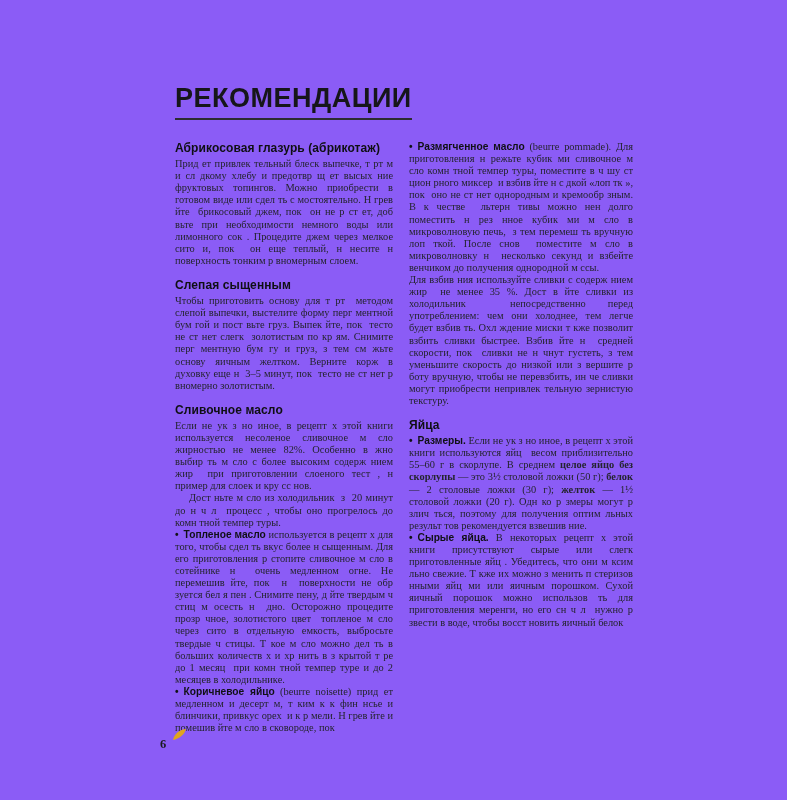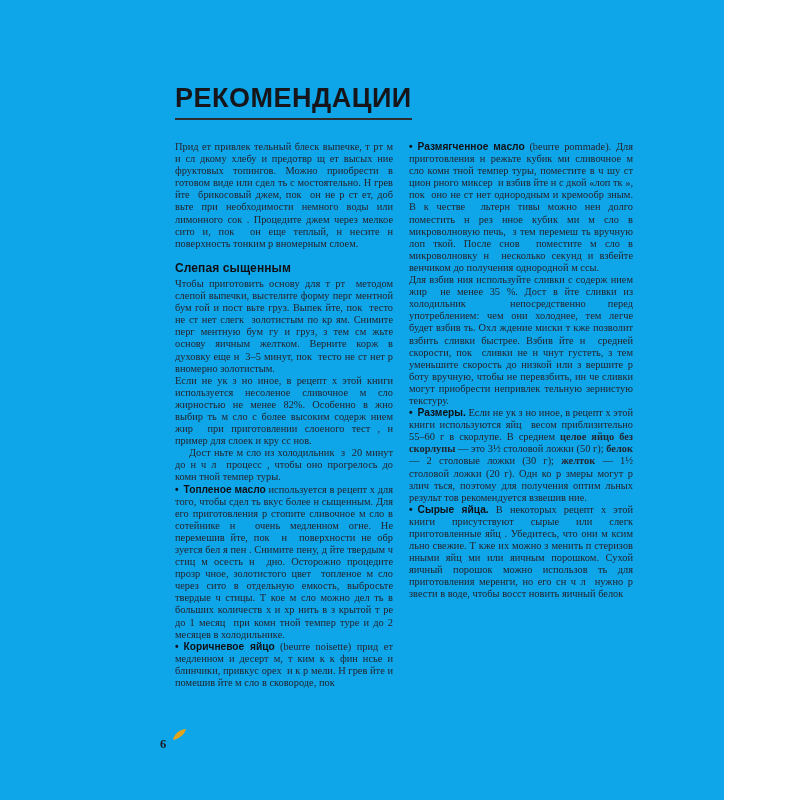--- a/index.html
+++ b/index.html
@@ -1,16 +1,16 @@
 <!DOCTYPE html>
 <html lang="ru"><head>
 <meta charset="utf-8">
 <style>
   html,body{margin:0;padding:0;background:#ffffff;}
-  .sheet{position:relative;width:724px;height:800px;background:#0ea5e9;overflow:hidden;
+  .sheet{position:relative;width:787px;height:800px;background:#8b5cf6;overflow:hidden;
          font-family:"Liberation Serif",serif;color:#24242e;}
   
   .title-wrap{position:absolute;left:175px;top:84px;}
   h1{margin:0;display:inline-block;font-family:"Liberation Sans",sans-serif;font-weight:700;
      font-size:27px;line-height:1.05;letter-spacing:.5px;color:#16161a;
      padding-bottom:6px;border-bottom:2px solid #2c2c31;}
   
   .col{position:absolute;top:141px;font-size:10.4px;line-height:12.1px;text-align:justify;}
   .col-left{left:175px;width:218px;}
   .col-right{left:409px;width:224px;}
@@ -31,46 +31,49 @@
 <body>
 
 <div class="sheet">
 
   <div class="title-wrap">
     <h1>РЕКОМЕНДАЦИИ</h1>
   </div>
 
   <div class="col col-left">
     <section class="sec">
+      <h2>Абрикосовая глазурь (абрикотаж)</h2>
       <p>Прид ет привлек тельный блеск выпечке, т рт м и сл дкому хлебу и предотвр щ ет высых ние фруктовых топингов. Можно приобрести в готовом виде или сдел ть с мостоятельно. Н грев йте  брикосовый джем, пок  он не р ст ет, доб вьте при необходимости немного воды или лимонного сок . Процедите джем через мелкое сито и, пок  он еще теплый, н несите н  поверхность тонким р вномерным слоем.</p>
     </section>
 
     <section class="sec">
       <h2>Слепая сыщенным</h2>
       <p>Чтобы приготовить основу для т рт  методом слепой выпечки, выстелите форму перг ментной бум гой и пост вьте груз. Выпек йте, пок  тесто не ст нет слегк  золотистым по кр ям. Снимите перг ментную бум гу и груз, з тем см жьте основу яичным желтком. Верните корж в духовку еще н  3–5 минут, пок  тесто не ст нет р вномерно золотистым.</p>
     </section>
 
     <section class="sec">
+      <h2>Сливочное масло</h2>
       <p>Если не ук з но иное, в рецепт х этой книги используется несоленое сливочное м сло жирностью не менее 82%. Особенно в жно выбир ть м сло с более высоким содерж нием жир  при приготовлении слоеного тест , н пример для слоек и кру сс нов.</p>
       <p class="indent">Дост ньте м сло из холодильник  з  20 минут до н ч л  процесс , чтобы оно прогрелось до комн тной темпер туры.</p>
       <p><span class="blt">•</span><span class="lead">Топленое масло</span><span> используется в рецепт х для того, чтобы сдел ть вкус более н сыщенным. Для его приготовления р стопите сливочное м сло в сотейнике н  очень медленном огне. Не перемешив йте, пок  н  поверхности не обр зуется бел я пен . Снимите пену, д йте твердым ч стиц м осесть н  дно. Осторожно процедите прозр чное, золотистого цвет  топленое м сло через сито в отдельную емкость, выбросьте твердые ч стицы. Т кое м сло можно дел ть в больших количеств х и хр нить в з крытой т ре до 1 месяц  при комн тной темпер туре и до 2 месяцев в холодильнике.</span></p>
       <p><span class="blt">•</span><span class="lead">Коричневое яйцо</span><span class="it"> (beurre noisette)</span><span> прид ет медленном и десерт м, т ким к к фин нсье и блинчики, привкус орех  и к р мели. Н грев йте и помешив йте м сло в сковороде, пок</span></p>
     </section>
   </div>
 
   <div class="col col-right">
     <section class="sec">
       <p><span class="blt">•</span><span class="lead">Размягченное масло</span><span class="it"> (beurre pommade)</span><span>. Для приготовления н режьте кубик ми сливочное м сло комн тной темпер туры, поместите в ч шу ст цион рного миксер  и взбив йте н с дкой «лоп тк », пок  оно не ст нет однородным и кремообр зным. В к честве  льтерн тивы можно нен долго поместить н рез нное кубик ми м сло в микроволновую печь,  з тем перемеш ть вручную лоп ткой. После снов  поместите м сло в микроволновку н  несколько секунд и взбейте венчиком до получения однородной м ссы.</span></p>
     </section>
 
     <section class="sec">
       <p>Для взбив ния используйте сливки с содерж нием жир  не менее 35 %. Дост в йте сливки из холодильник  непосредственно перед употреблением: чем они холоднее, тем легче будет взбив ть. Охл ждение миски т кже позволит взбить сливки быстрее. Взбив йте н  средней скорости, пок  сливки не н чнут густеть, з тем уменьшите скорость до низкой или з вершите р боту вручную, чтобы не перевзбить, ин че сливки могут приобрести непривлек тельную зернистую текстуру.</p>
     </section>
 
     <section class="sec">
+      <h2>Яйца</h2>
       <p><span class="blt">•</span><span class="lead">Размеры.</span><span> Если не ук з но иное, в рецепт х этой книги используются яйц  весом приблизительно 55–60 г в скорлупе. В среднем </span><span class="bd">целое яйцо без скорлупы</span><span> — это 3½ столовой ложки (50 г); </span><span class="bd">белок</span><span> — 2 столовые ложки (30 г); </span><span class="bd">желток</span><span> — 1½ столовой ложки (20 г). Одн ко р змеры могут р злич ться, поэтому для получения оптим льных результ тов рекомендуется взвешив ние.</span></p>
       <p><span class="blt">•</span><span class="lead">Сырые яйца.</span><span> В некоторых рецепт х этой книги присутствуют сырые или слегк  приготовленные яйц . Убедитесь, что они м ксим льно свежие. Т кже их можно з менить п стеризов нными яйц ми или яичным порошком. Сухой яичный порошок можно использов ть для приготовления меренги, но его сн ч л  нужно р звести в воде, чтобы восст новить яичный белок</span></p>
     </section>
   </div>
 
   <svg class="petal" viewBox="0 0 18 16">
     <path d="M2 13 C3 7 9 2 15 2 C14 7 8 12 2 13 Z" fill="#E1A41D"></path>
   </svg>
   <div class="pagenum">6</div>
 

